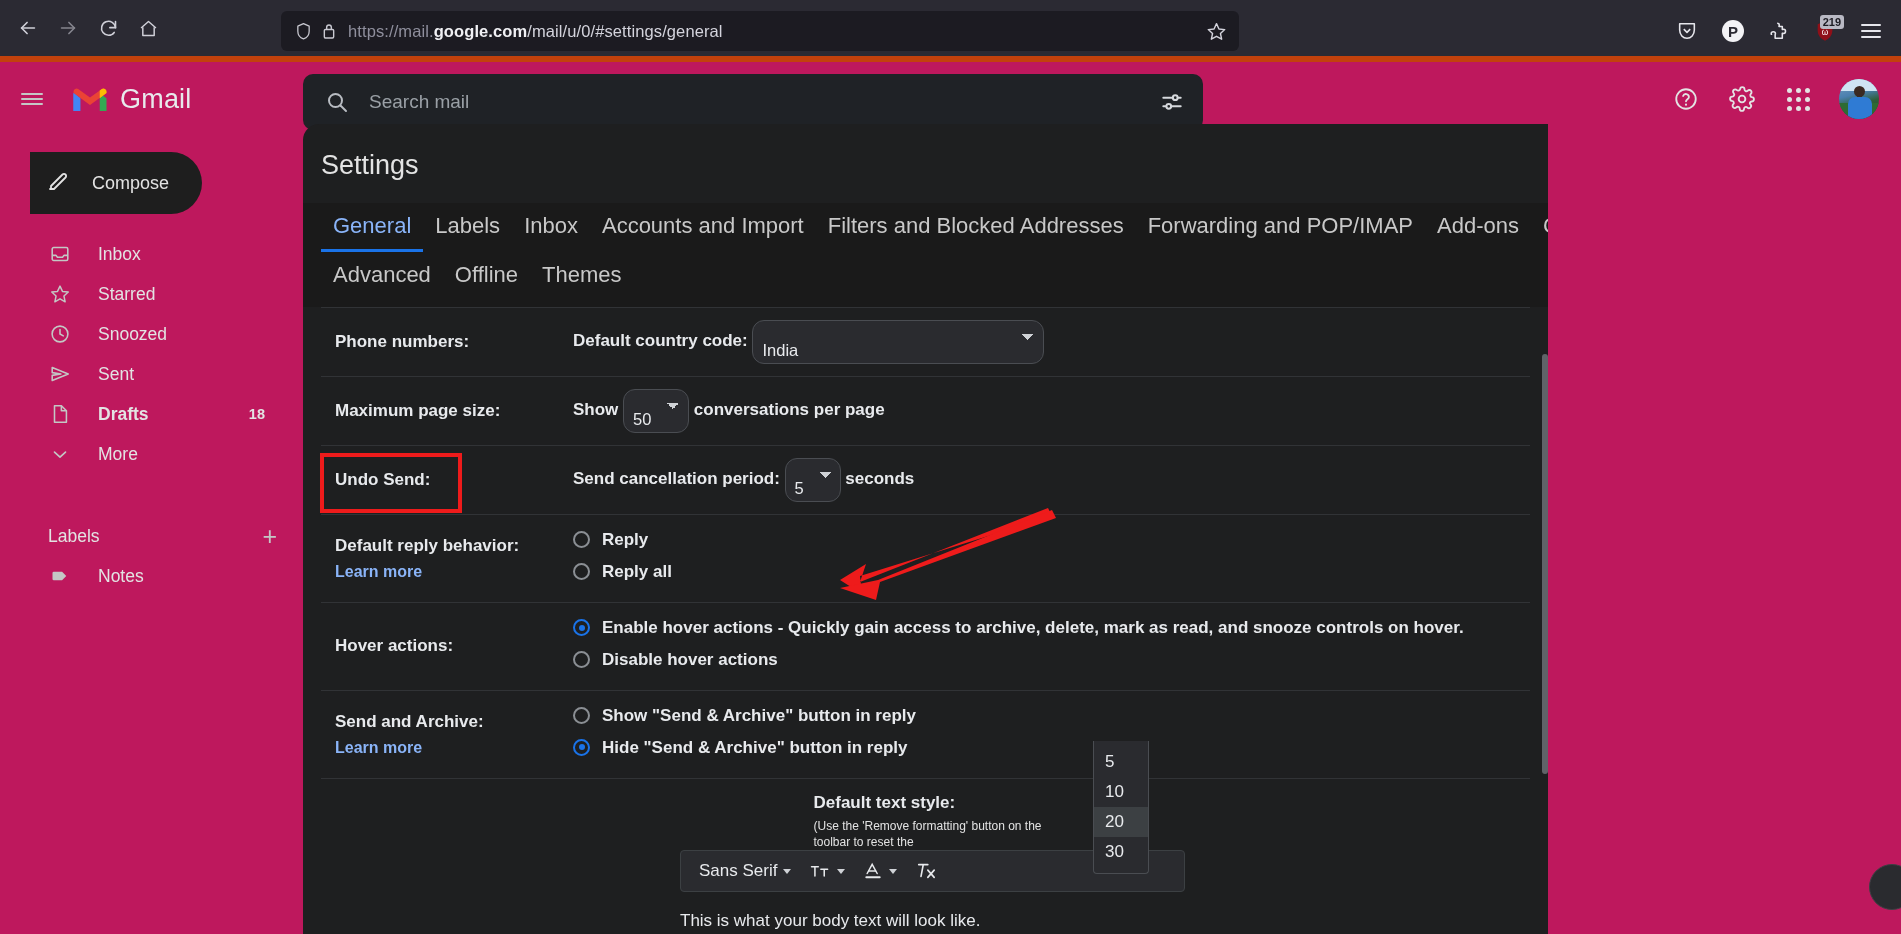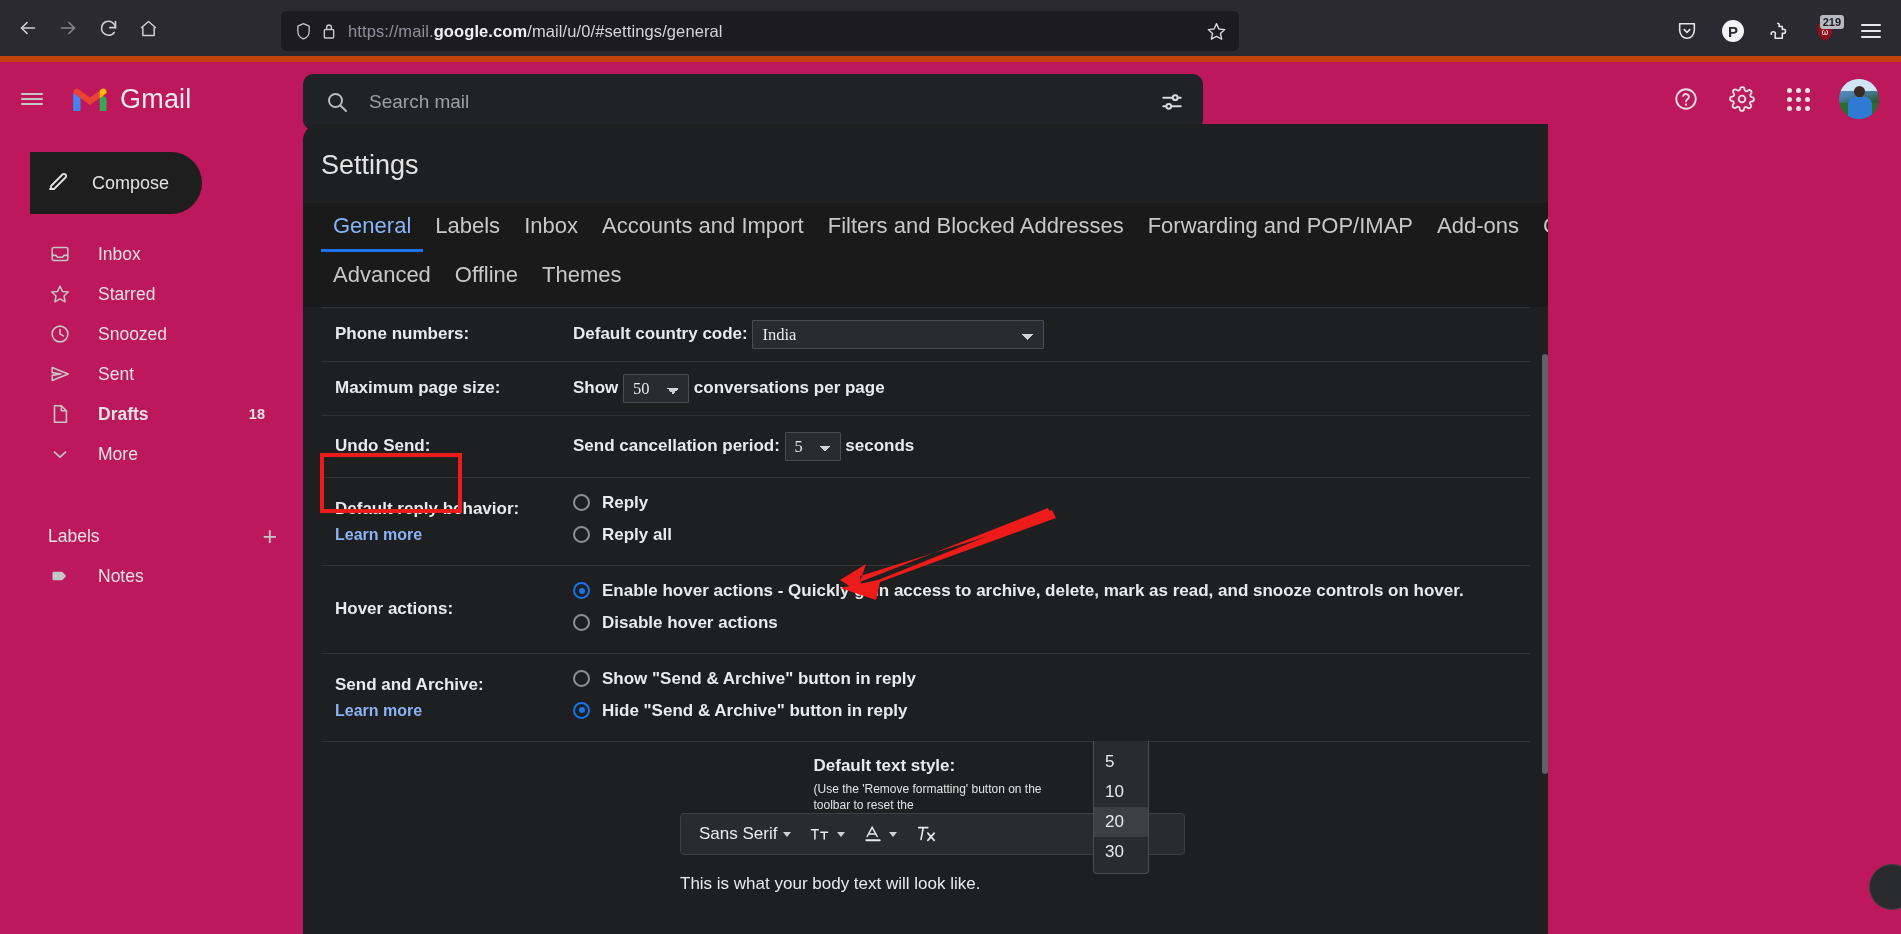--- a/index.html
+++ b/index.html
@@ -196,23 +196,23 @@
     font-size: 17px; font-weight: 700; color: #e8eaed;
     line-height: 1.45;
   }
   .slabel .learn { display:block; color:#8ab4f8; font-weight: 700; font-size: 16px; margin-top: 2px; }
   .slabel .sub { display:block; font-weight: 400; font-size: 12px; color:#e3e3e3; margin-top:2px; line-height:1.35; }
   .sbody { flex: 1; font-size: 17px; font-weight: 700; color:#e8eaed; line-height: 1.5; }
   .sbody.norm { font-weight: 400; }
 
   .sel {
     background: #2a2b2f; color: #e8eaed;
-    border: 1px solid #4a4d52; border-radius: 1px;
-    font-size: 16.5px; font-family: Liberation Serif, serif;
-    padding: 4px 28px 4px 9px; outline: none;
+    border: 1px solid #4a4d52; border-radius: 12px;
+    font-size: 16.5px; font-family: Liberation Sans, sans-serif;
+    padding: 20px 28px 4px 9px; outline: none;
     appearance: none; -webkit-appearance: none;
     background-image:
       linear-gradient(45deg, transparent 50%, #cfd2d6 50%),
       linear-gradient(135deg, #cfd2d6 50%, transparent 50%);
     background-position: calc(100% - 15px) 13px, calc(100% - 9px) 13px;
     background-size: 6px 6px, 6px 6px;
     background-repeat: no-repeat;
     vertical-align: middle;
   }
   .sel.wide { width: 292px; padding-right: 30px; }

